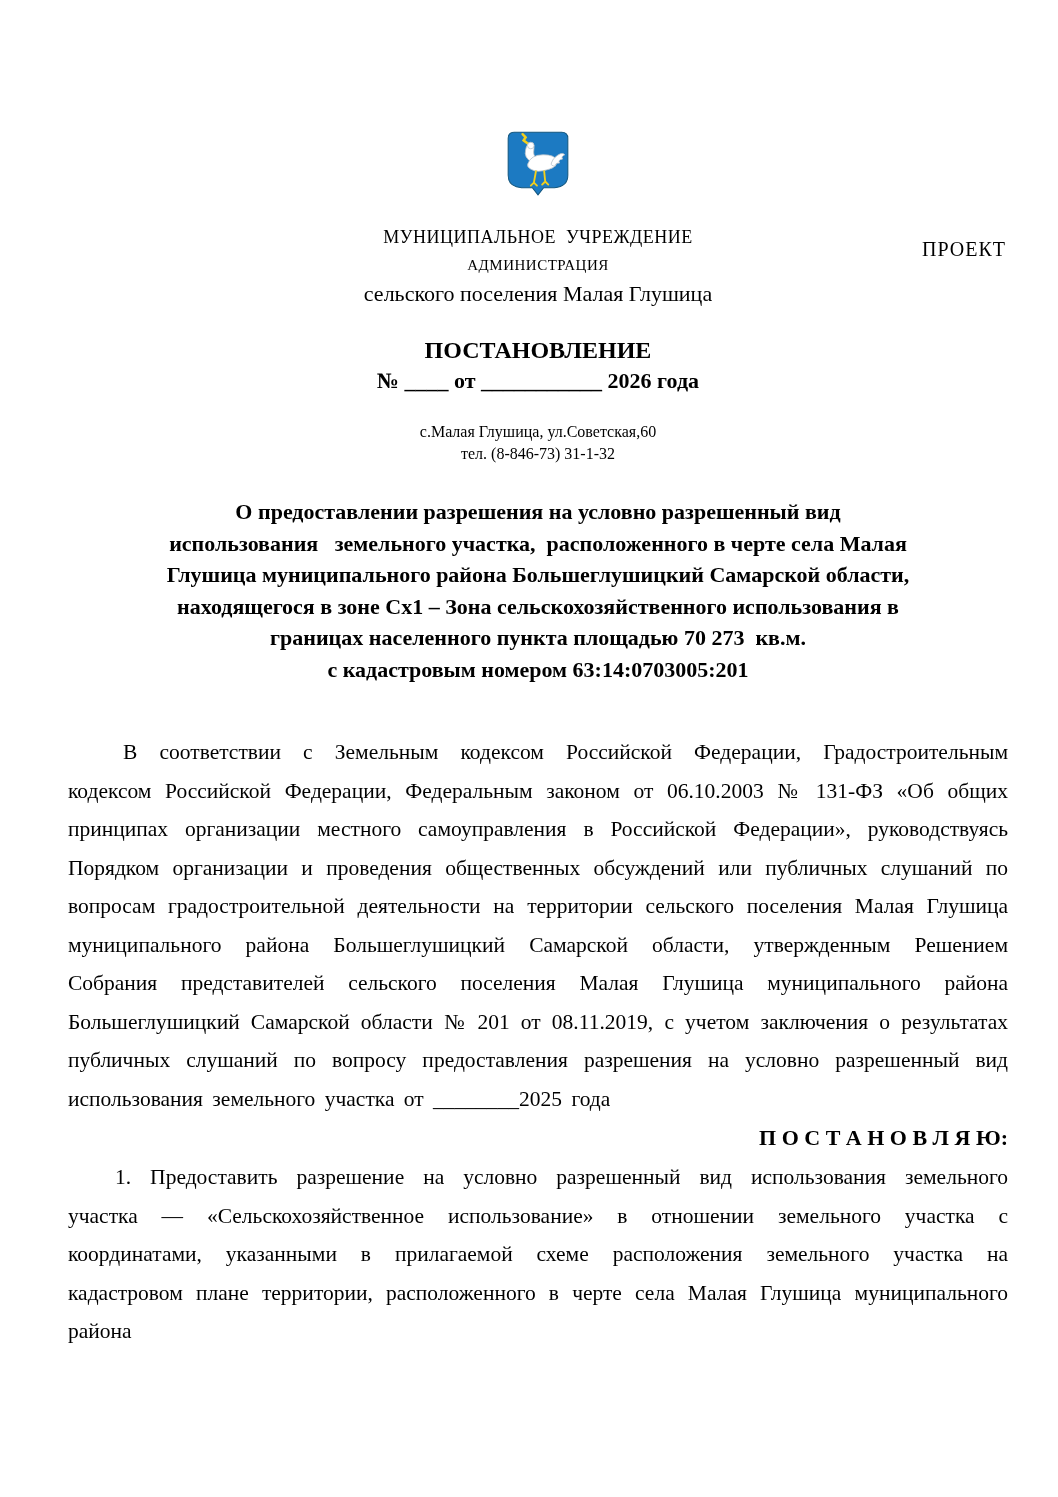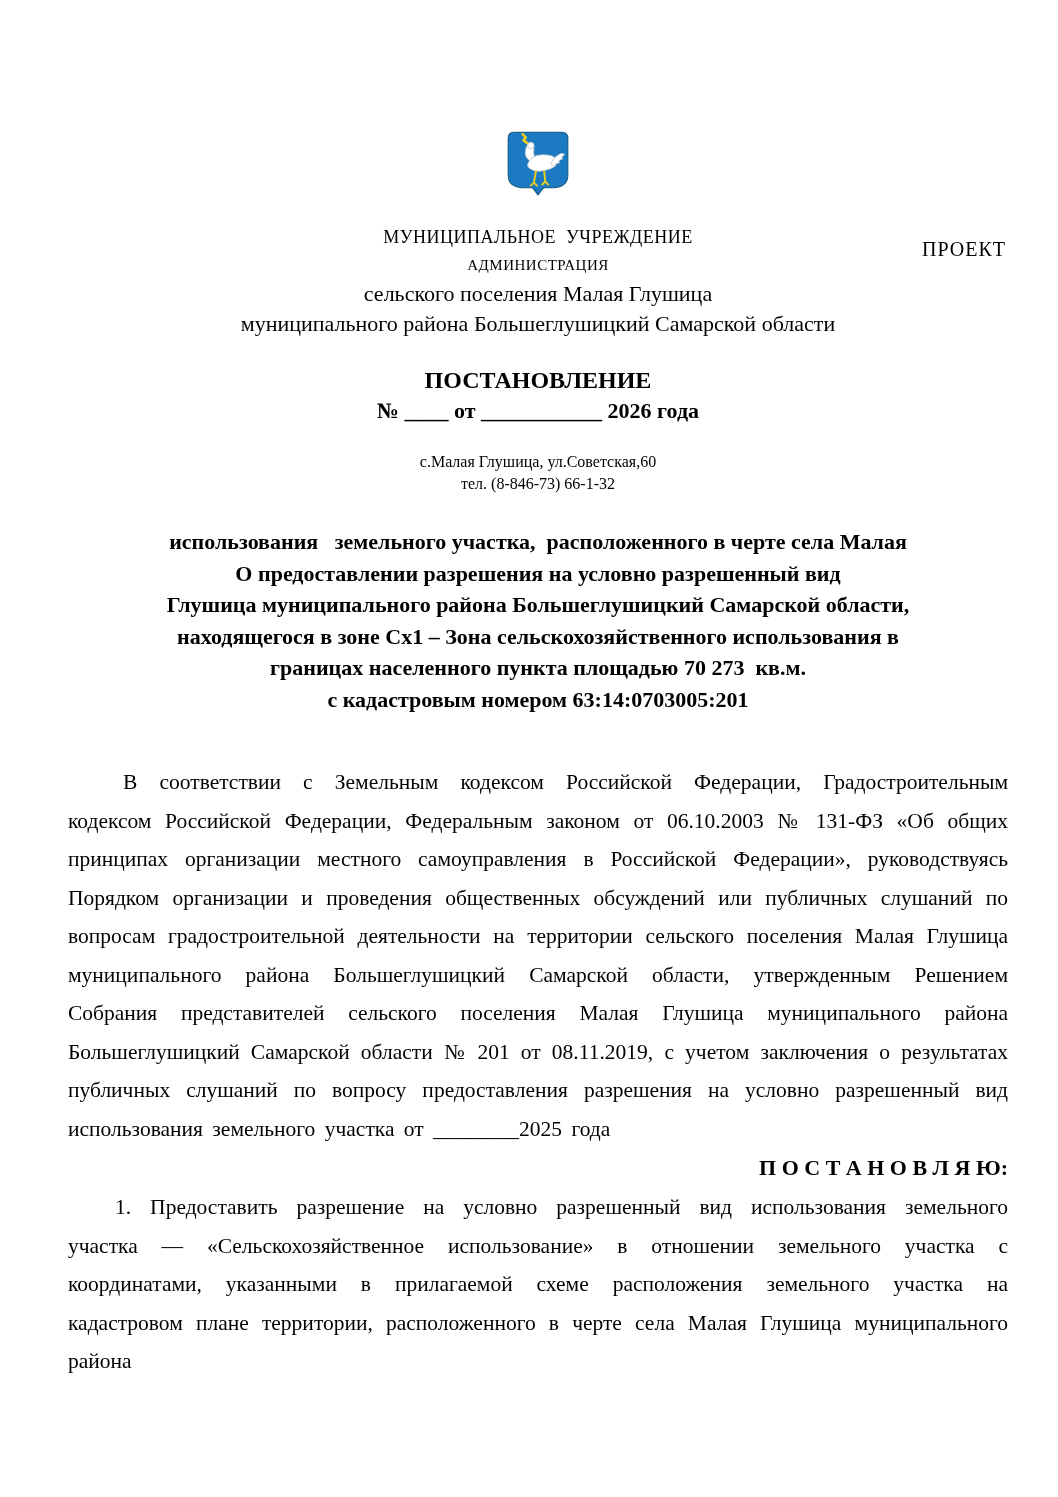--- a/index.html
+++ b/index.html
@@ -113,34 +113,33 @@
         <circle cx="28" cy="17" r="3.2" stroke="#b9c2c9" stroke-width="0.8" fill="#ffffff"></circle>
 
         <path d="M33 42 L31 53 M31 53 L28 56 M31 53 L34 56 M41 42 L42 52 M42 52 L39 55 M42 52 L45 55" fill="none" stroke="#f3cf1c" stroke-width="1.8" stroke-linecap="round"></path>
       </svg>
     </div>
 
     <div class="org-block center">
       <div class="org-line-1 pre">МУНИЦИПАЛЬНОЕ  УЧРЕЖДЕНИЕ</div>
       <div class="org-line-2 pre">АДМИНИСТРАЦИЯ</div>
       <div class="org-line-3 pre">сельского поселения Малая Глушица</div>
-      <div class="org-line-4 pre">муниципального района Большеглушицкий Самарской области</div>
     </div>
 
     <div class="doc-type center pre">ПОСТАНОВЛЕНИЕ</div>
     <div class="doc-number center pre">№ ____ от ___________ 2026 года</div>
 
     <div class="contacts center">
       <div class="contact-line pre">с.Малая Глушица, ул.Советская,60</div>
-      <div class="contact-line pre">тел. (8-846-73) 66-1-32</div>
+      <div class="contact-line pre">тел. (8-846-73) 31-1-32</div>
     </div>
 
     <div class="subject center">
+      <div class="subject-line pre">О предоставлении разрешения на условно разрешенный вид</div>
       <div class="subject-line pre">использования   земельного участка,  расположенного в черте села Малая</div>
-      <div class="subject-line pre">О предоставлении разрешения на условно разрешенный вид</div>
       <div class="subject-line pre">Глушица муниципального района Большеглушицкий Самарской области,</div>
       <div class="subject-line pre">находящегося в зоне Сх1 – Зона сельскохозяйственного использования в</div>
       <div class="subject-line pre">границах населенного пункта площадью 70 273  кв.м.</div>
       <div class="subject-line pre">с кадастровым номером 63:14:0703005:201</div>
     </div>
 
     <div class="body-text preamble">В соответствии с  Земельным кодексом Российской Федерации, Градостроительным кодексом Российской Федерации, Федеральным законом от 06.10.2003 № 131-ФЗ «Об общих принципах организации местного самоуправления в Российской Федерации», руководствуясь Порядком организации и проведения общественных обсуждений или публичных слушаний по вопросам градостроительной деятельности на территории сельского поселения Малая Глушица муниципального района Большеглушицкий Самарской области, утвержденным Решением Собрания представителей сельского поселения Малая Глушица муниципального района Большеглушицкий  Самарской области № 201 от 08.11.2019,  с учетом заключения о результатах публичных слушаний по вопросу предоставления разрешения на условно разрешенный вид использования земельного участка от ________2025 года</div>
 
     <div class="resolve-heading pre">П О С Т А Н О В Л Я Ю:</div>
 

